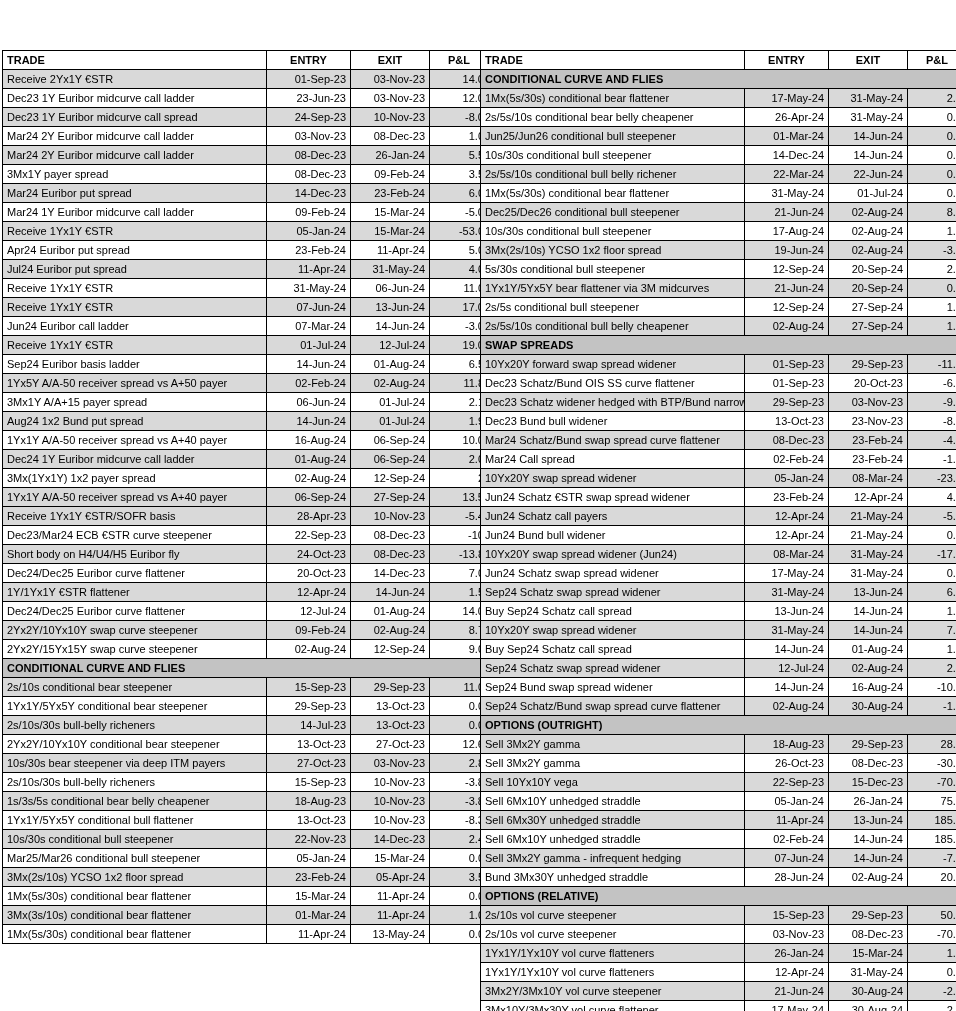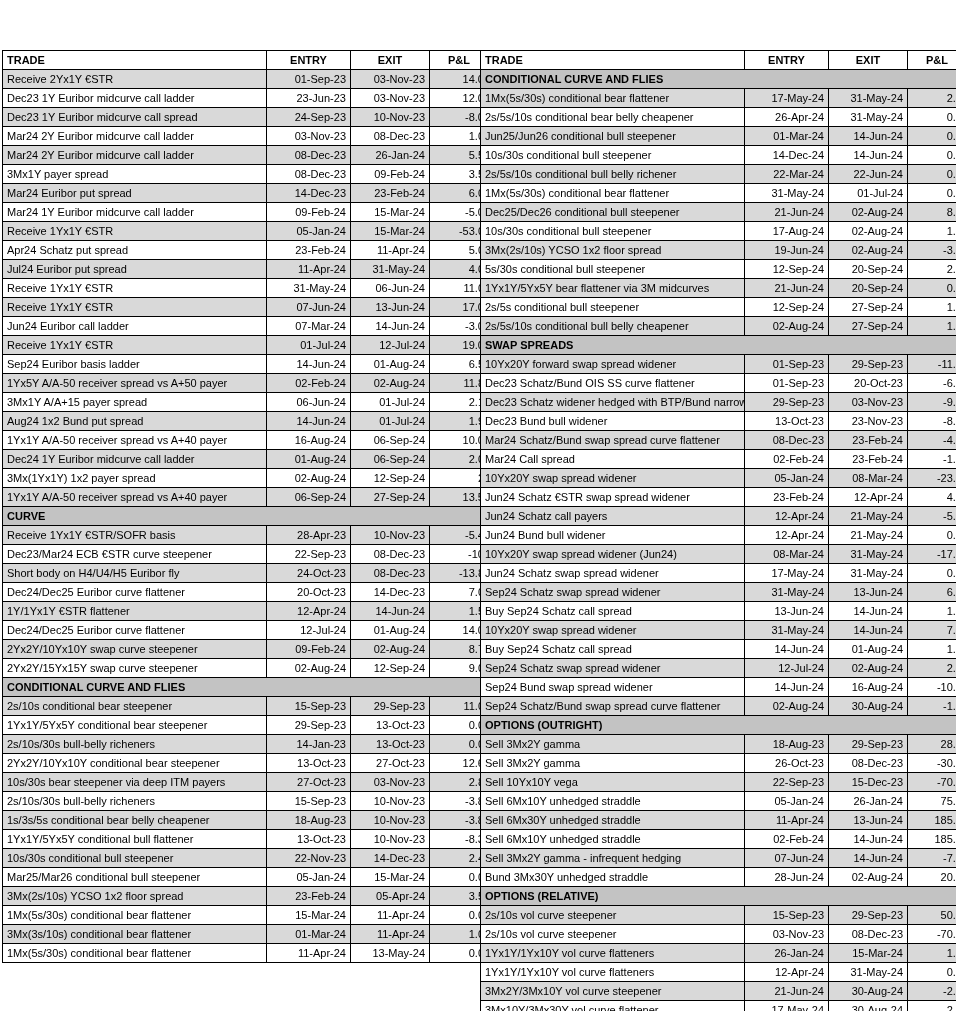--- a/index.html
+++ b/index.html
@@ -124,21 +124,21 @@
             <td class="c-exit num">15-Mar-24</td>
             <td class="c-pl num">-5.0</td>
           </tr>
           <tr class="shaded">
             <td class="c-trade">Receive 1Yx1Y €STR</td>
             <td class="c-entry num">05-Jan-24</td>
             <td class="c-exit num">15-Mar-24</td>
             <td class="c-pl num">-53.0</td>
           </tr>
           <tr class="plain">
-            <td class="c-trade">Apr24 Schatz put spread</td>
+            <td class="c-trade">Apr24 Euribor put spread</td>
             <td class="c-entry num">23-Feb-24</td>
             <td class="c-exit num">11-Apr-24</td>
             <td class="c-pl num">5.0</td>
           </tr>
           <tr class="shaded">
             <td class="c-trade">Jul24 Euribor put spread</td>
             <td class="c-entry num">11-Apr-24</td>
             <td class="c-exit num">31-May-24</td>
             <td class="c-pl num">4.0</td>
           </tr>
@@ -207,23 +207,20 @@
             <td class="c-entry num">02-Aug-24</td>
             <td class="c-exit num">12-Sep-24</td>
             <td class="c-pl num">2</td>
           </tr>
           <tr class="shaded">
             <td class="c-trade">1Yx1Y A/A-50 receiver spread vs A+40 payer</td>
             <td class="c-entry num">06-Sep-24</td>
             <td class="c-exit num">27-Sep-24</td>
             <td class="c-pl num">13.5</td>
           </tr>
-          <tr class="section">
-            <td colspan="4">CURVE</td>
-          </tr>
           <tr class="shaded">
             <td class="c-trade">Receive 1Yx1Y €STR/SOFR basis</td>
             <td class="c-entry num">28-Apr-23</td>
             <td class="c-exit num">10-Nov-23</td>
             <td class="c-pl num">-5.4</td>
           </tr>
           <tr class="plain">
             <td class="c-trade">Dec23/Mar24 ECB €STR curve steepener</td>
             <td class="c-entry num">22-Sep-23</td>
             <td class="c-exit num">08-Dec-23</td>
@@ -275,21 +272,21 @@
             <td class="c-pl num">11.0</td>
           </tr>
           <tr class="plain">
             <td class="c-trade">1Yx1Y/5Yx5Y conditional bear steepener</td>
             <td class="c-entry num">29-Sep-23</td>
             <td class="c-exit num">13-Oct-23</td>
             <td class="c-pl num">0.0</td>
           </tr>
           <tr class="shaded">
             <td class="c-trade">2s/10s/30s bull-belly richeners</td>
-            <td class="c-entry num">14-Jan-23</td>
+            <td class="c-entry num">14-Jul-23</td>
             <td class="c-exit num">13-Oct-23</td>
             <td class="c-pl num">0.0</td>
           </tr>
           <tr class="plain">
             <td class="c-trade">2Yx2Y/10Yx10Y conditional bear steepener</td>
             <td class="c-entry num">13-Oct-23</td>
             <td class="c-exit num">27-Oct-23</td>
             <td class="c-pl num">12.6</td>
           </tr>
           <tr class="shaded">

